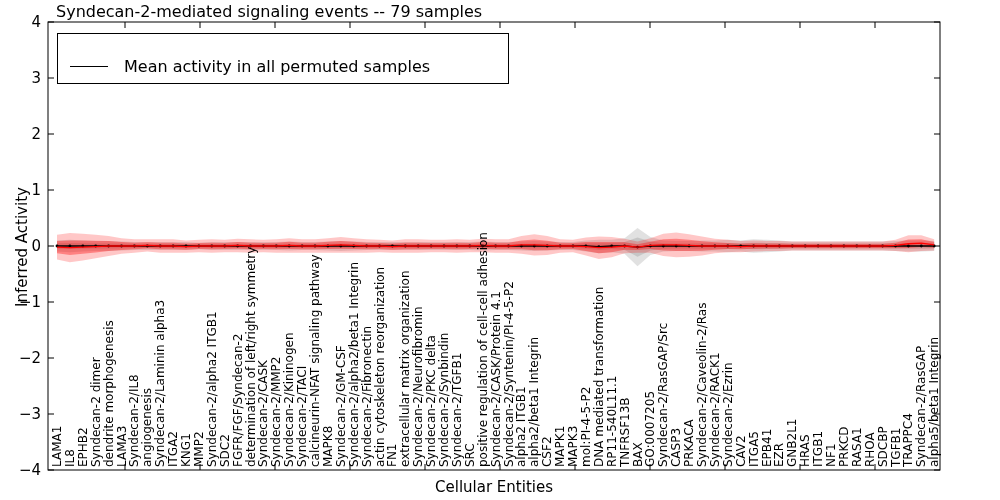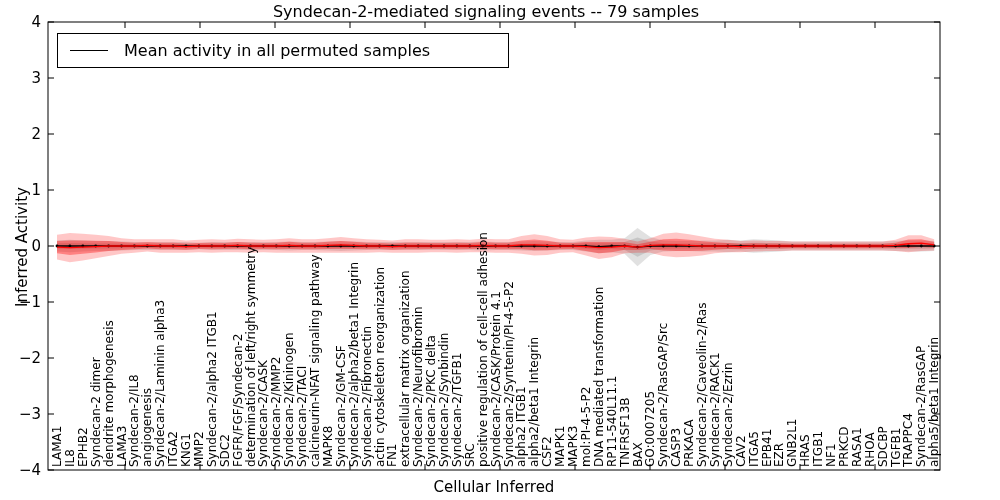--- a/index.html
+++ b/index.html
@@ -1,23 +1,23 @@
 <!DOCTYPE html>
 <html><head>
 <meta charset="utf-8">
 <style>
   html,body{margin:0;padding:0;background:#ffffff;}
   body{width:1000px;height:500px;position:relative;font-family:"DejaVu Sans",sans-serif;color:#000;}
   .figure{position:absolute;inset:0;}
-  .title{position:absolute;left:40px;top:2px;width:892px;text-align:center;font-size:16px;}
+  .title{position:absolute;left:56px;top:2px;width:892px;font-size:16px;}
   .ylabel{position:absolute;left:-58px;top:238px;width:160px;text-align:center;font-size:15px;
           transform:rotate(-90deg);transform-origin:50% 50%;}
   .xlabel{position:absolute;left:48px;top:478px;width:892px;text-align:center;font-size:15px;}
   .legend{position:absolute;left:57px;top:33px;width:452px;border:1.6px solid #000;background:#fff;
-          padding:4px 0 4px 12px;box-sizing:border-box;}
+          padding:20px 0 4px 12px;box-sizing:border-box;}
   .legend-row{display:flex;align-items:center;height:25px;}
   .legend-swatch{width:38px;height:0;border-top:1.6px solid #000;margin-right:16px;flex:0 0 auto;}
   .legend-label{font-size:16px;white-space:nowrap;}
   svg{position:absolute;left:0;top:0;}
   svg text{font-family:"DejaVu Sans",sans-serif;}
 </style>
 </head>
 <body>
 
 <div class="figure">
@@ -213,21 +213,21 @@
       <text x="873.7" y="467" font-size="12px" fill="#000" transform="rotate(-90 873.7 467)">RHOA</text>
       <text x="886.6" y="467" font-size="12px" fill="#000" transform="rotate(-90 886.6 467)">SDCBP</text>
       <text x="899.5" y="467" font-size="12px" fill="#000" transform="rotate(-90 899.5 467)">TGFB1</text>
       <text x="912.4" y="467" font-size="12px" fill="#000" transform="rotate(-90 912.4 467)">TRAPPC4</text>
       <text x="925.3000000000001" y="467" font-size="12px" fill="#000" transform="rotate(-90 925.3000000000001 467)">Syndecan-2/RasGAP</text>
       <text x="938.2" y="467" font-size="12px" fill="#000" transform="rotate(-90 938.2 467)">alpha5/beta1 Integrin</text>
     </svg>
 
   <div class="title">Syndecan-2-mediated signaling events -- 79 samples</div>
   <div class="ylabel">Inferred Activity</div>
-  <div class="xlabel">Cellular Inferred</div>
+  <div class="xlabel">Cellular Entities</div>
 
   <div class="legend">
     <div class="legend-row">
       <span class="legend-swatch" id="sw0"></span>
       <span class="legend-label">Mean activity in all permuted samples</span>
     </div>
   </div>
 </div>
 
 </body></html>

